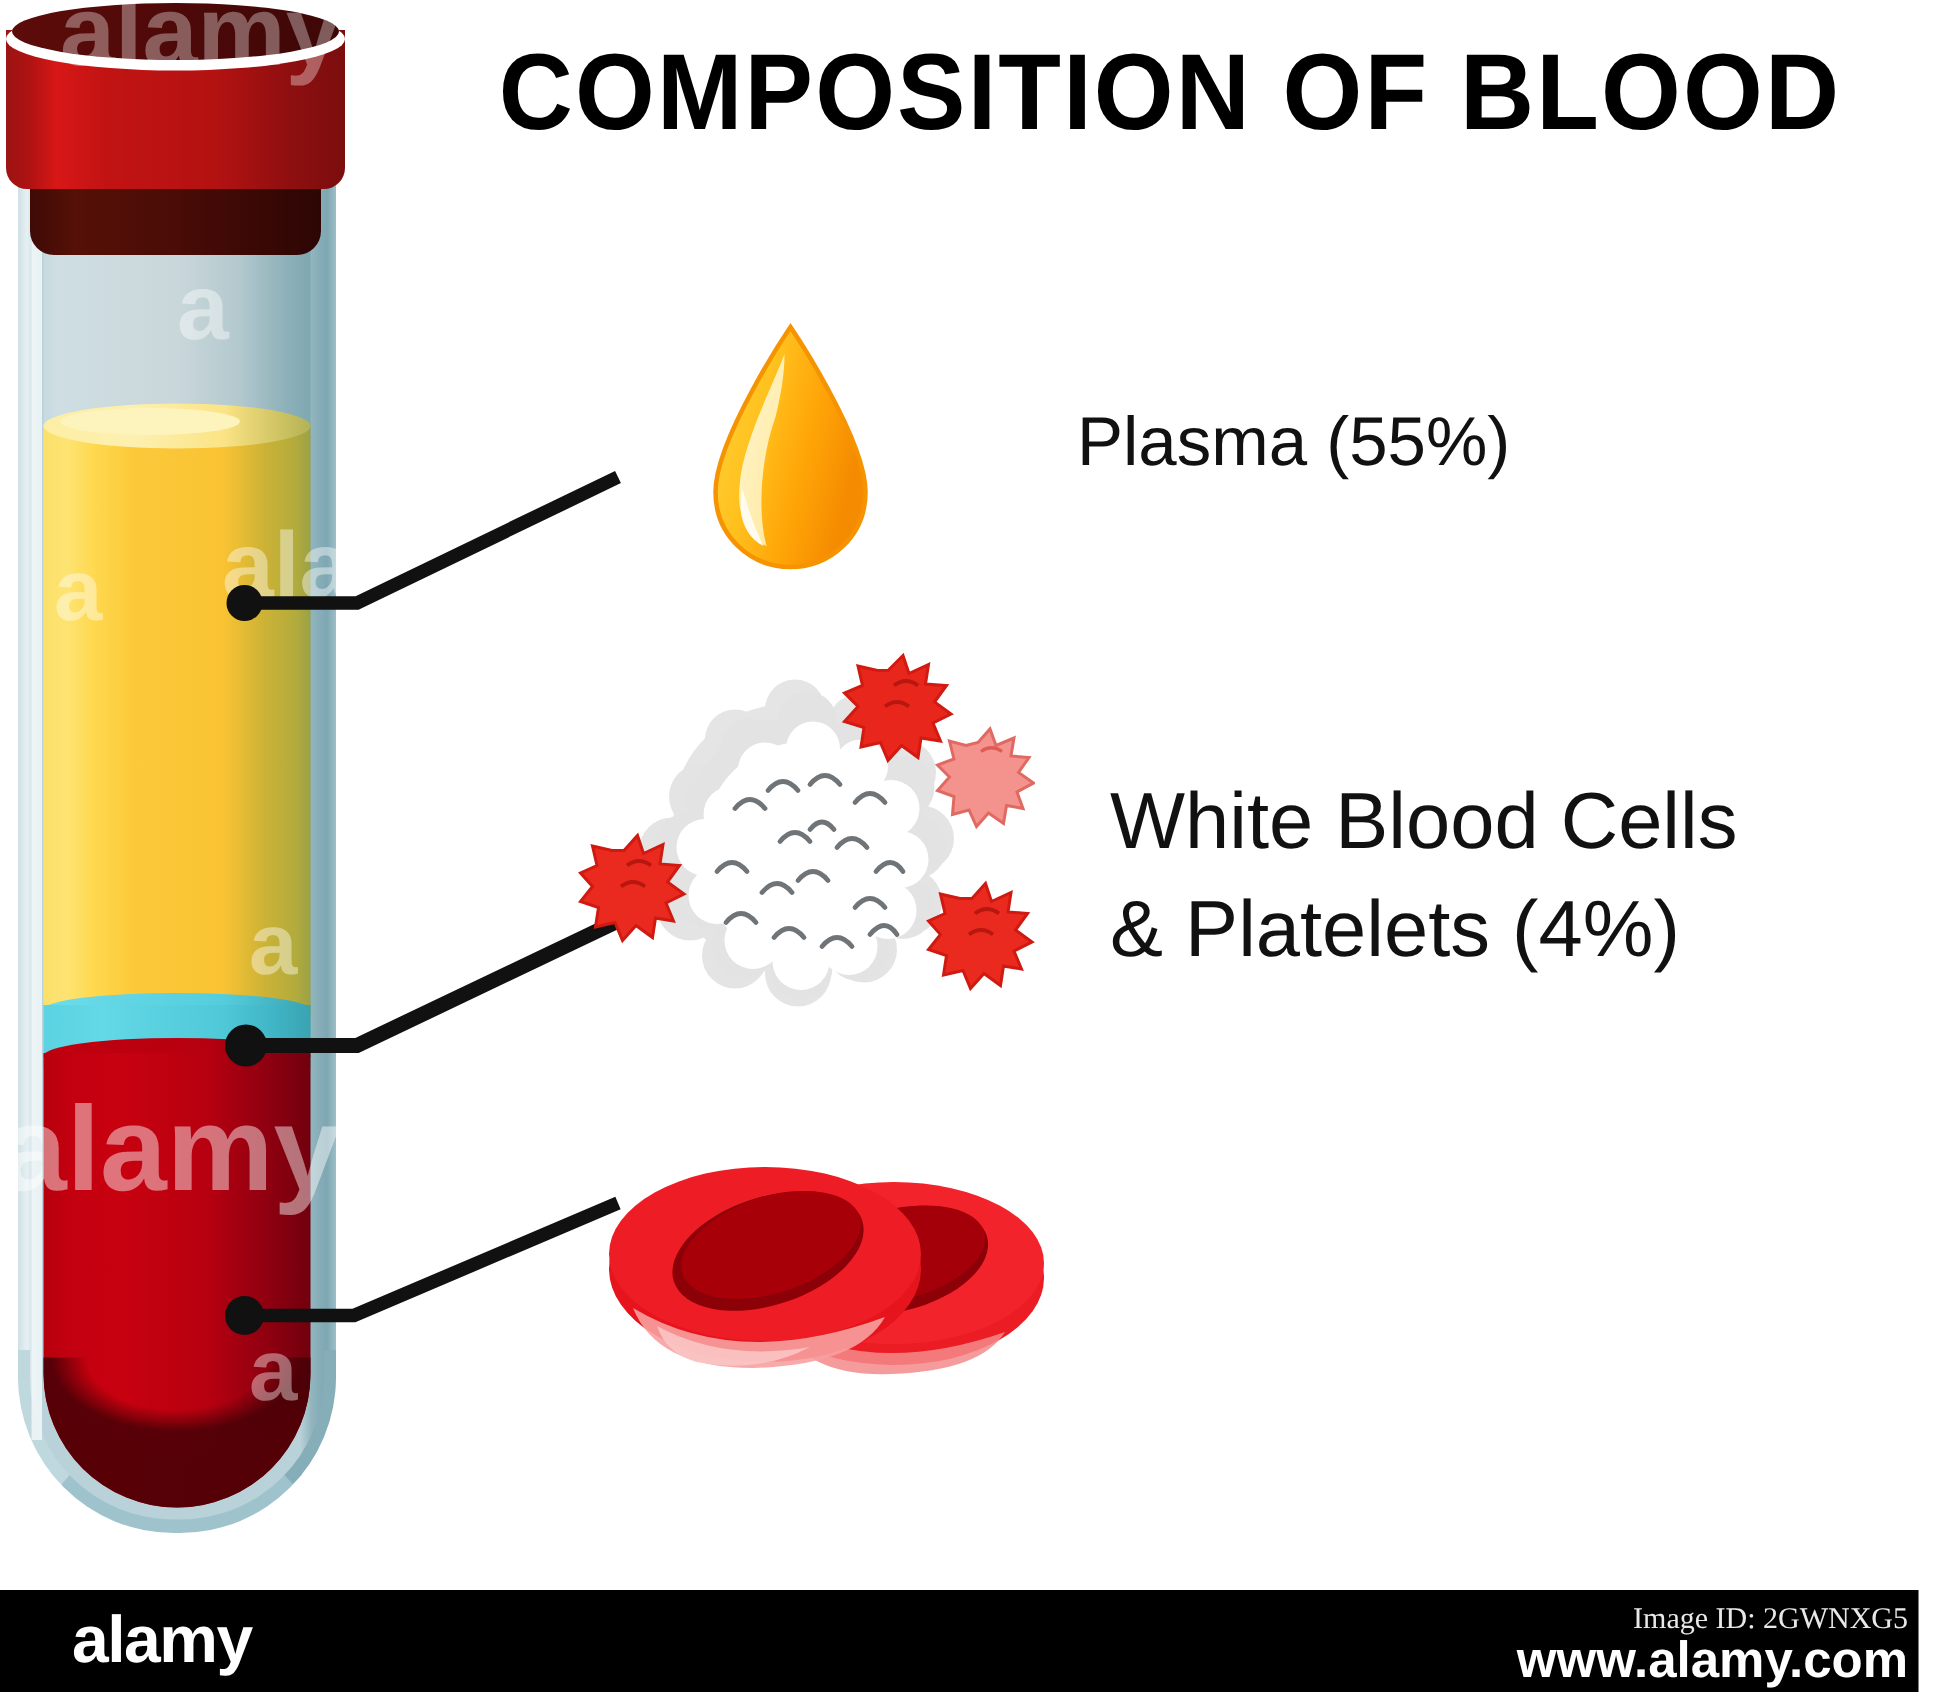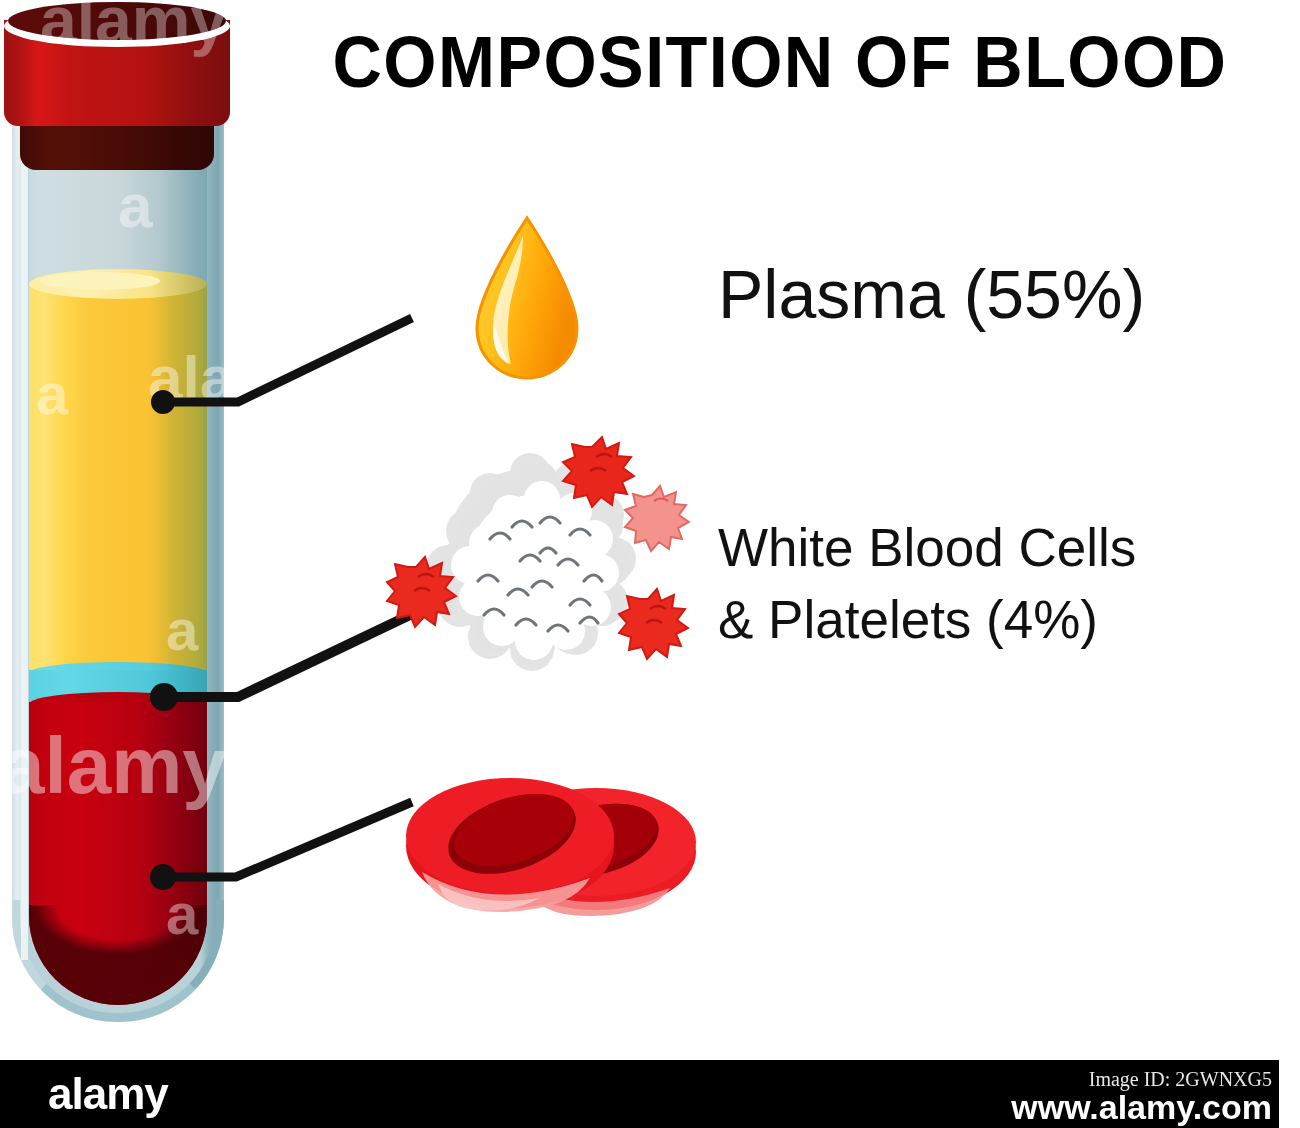--- a/index.html
+++ b/index.html
@@ -257,25 +257,25 @@
     position: absolute;
     font-family: "Liberation Sans", sans-serif;
     font-weight: 400;
     color: #111111;
     letter-spacing: 0px;
     white-space: pre-line;
   }
   #label-plasma {
     left: 718px;
     top: 263px;
-    font-size: 68px;
+    font-size: 46px;
     line-height: 62px;
   }
   #label-wbc {
-    left: 718px;
+    left: 740px;
     top: 512px;
     font-size: 53px;
     line-height: 72px;
   }
   #label-rbc {
     left: 718px;
     top: 820px;
     font-size: 53px;
     line-height: 62px;
   }

